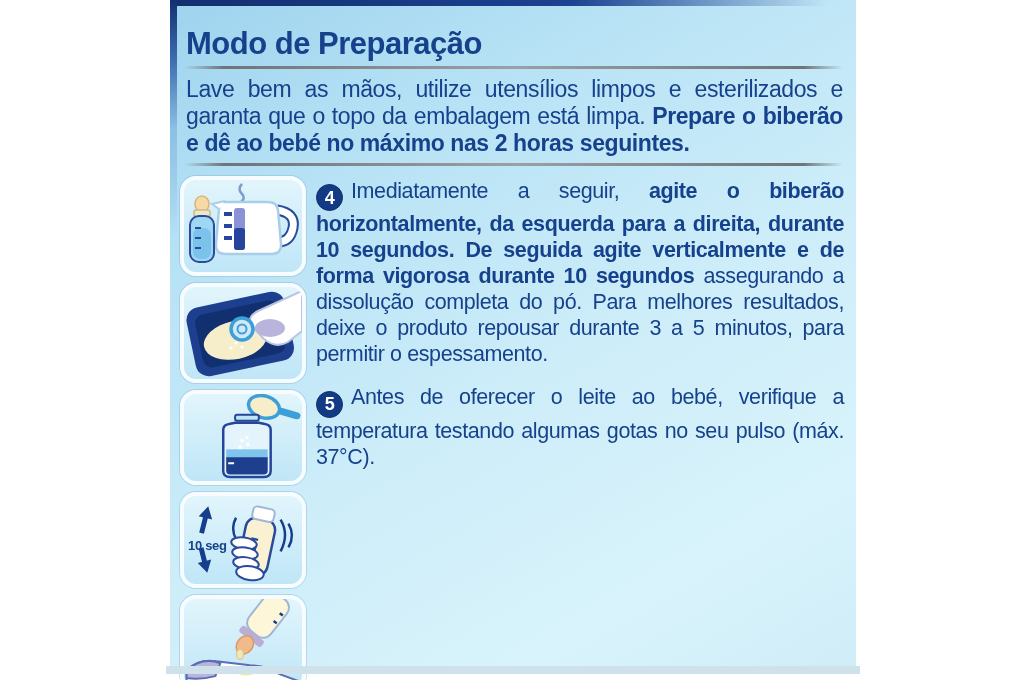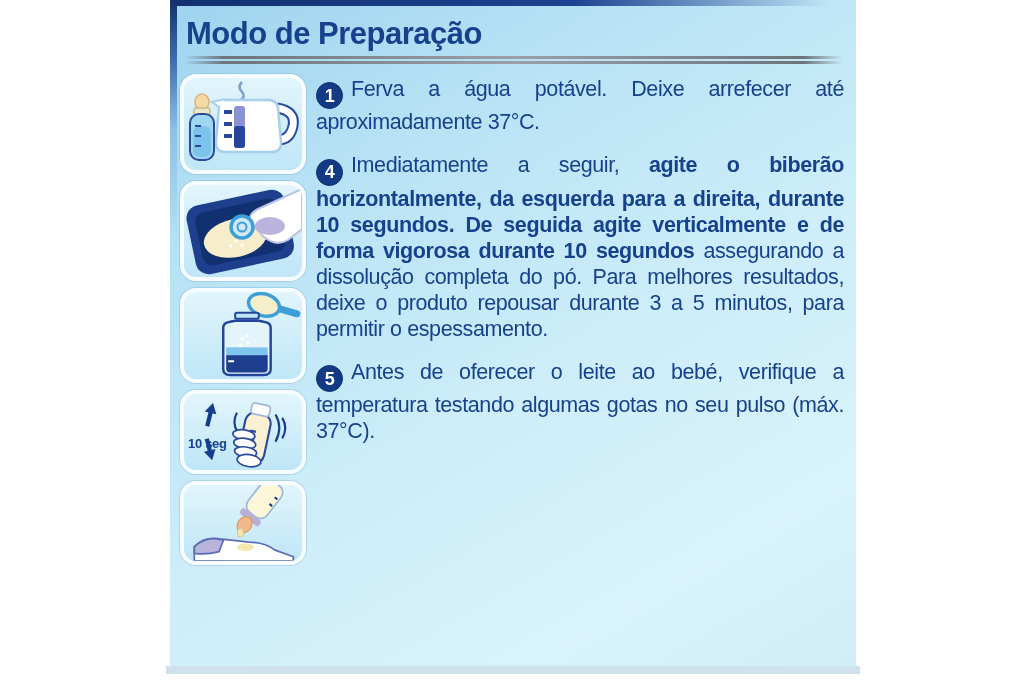--- a/index.html
+++ b/index.html
@@ -8,21 +8,21 @@
     --divider-gray:#7c838a;
   }
   *{margin:0;padding:0;box-sizing:border-box;}
   html,body{width:1024px;height:680px;background:#ffffff;overflow:hidden;
     font-family:"Liberation Sans","DejaVu Sans",sans-serif;}
   .page{position:relative;width:1024px;height:680px;background:#ffffff;}
 
   .panel{
     position:absolute;left:170px;top:0;width:686px;height:666px;
     background:linear-gradient(150deg,#9ed3ee 0%,#b7e2f5 25%,#cdedf9 55%,#d8f3fb 82%,#d0edf8 100%);
-    padding:12px 11px 0 8px;
+    padding:22px 11px 0 8px;
   }
   .edge-top{position:absolute;left:0;top:0;width:672px;height:6px;
     background:linear-gradient(90deg,#132f6e 0%,#1c4391 60%,rgba(28,67,145,0) 98%);}
   .edge-left{position:absolute;left:0;top:0;width:7px;height:430px;
     background:linear-gradient(180deg,#132f6e 0%,#3c6fb0 14%,#8cc0e4 30%,rgba(190,228,246,0) 55%);}
 
   .title{
     color:var(--text-navy);font-size:31px;font-weight:bold;letter-spacing:-0.5px;
     padding:6px 0 3px 8px;line-height:1.05;
   }
@@ -35,21 +35,21 @@
   .intro b{font-weight:bold;}
 
   .content{display:flex;gap:10px;margin-top:10px;}
   .illus-col{width:128px;display:flex;flex-direction:column;gap:7px;padding-left:2px;}
   .illus-box{
     position:relative;width:126px;border:4px solid #f6fcff;border-radius:16px;
     background:linear-gradient(180deg,#e2f5fc 0%,#bfe6f7 100%);
     box-shadow:0 0 0 1px rgba(120,170,205,.35);
     overflow:hidden;flex:0 0 auto;
   }
-  .h100{height:100px}.h95{height:95px}.h96{height:84px}
+  .h100{height:100px}.h95{height:95px}.h96{height:96px}
   .illus-box svg{display:block;width:100%;height:100%;}
   .ten-seg{
     position:absolute;left:4px;top:42px;color:var(--text-navy);
     font-size:13px;font-weight:bold;letter-spacing:-0.3px;
   }
 
   .steps-col{flex:1;padding-top:2px;padding-right:1px;}
   .step{
     color:var(--text-navy);font-size:21.5px;line-height:26px;letter-spacing:-0.4px;
     text-align:justify;margin-bottom:17px;
@@ -68,20 +68,21 @@
 <body>
 
 <div class="page">
   <div class="panel">
     <div class="edge-top"></div>
     <div class="edge-left"></div>
 
     <div class="title">Modo de Preparação</div>
     <div class="divider"></div>
 
+    <p class="intro"><span>Lave bem as mãos, utilize utensílios limpos e esterilizados e garanta que o topo da embalagem está limpa. </span><b>Prepare o biberão e dê ao bebé no máximo nas 2 horas seguintes.</b></p>
     <div class="divider"></div>
 
     <div class="content">
 
       <div class="illus-col">
 
         <div class="illus-box h100">
           <svg viewBox="0 0 118 92">
             <path d="M58 4 q-5 5 0 10 q4 4 -1 8" stroke="#4a6db3" fill="none" stroke-width="2.5" opacity="0.65"></path>
             <path d="M93 30 Q112 33 109 48 Q106 63 92 62" fill="none" stroke="#2a4a9b" stroke-width="11"></path>
@@ -185,21 +186,20 @@
             <path d="M2 72 Q14 60 32 63 L66 67 Q84 67 96 76 L118 84 L118 89 L2 89 Z" fill="#ffffff" stroke="#5b6db3" stroke-width="2"></path>
             <path d="M2 72 Q18 58 36 65 L31 78 Q16 82 2 80 Z" fill="#b9b4dc" stroke="#5b6db3" stroke-width="2"></path>
             <ellipse cx="62" cy="73" rx="10" ry="4.5" fill="#f3e7b2"></ellipse>
           </svg>
         </div>
 
       </div>
 
       <div class="steps-col">
 
-        <p class="step"><span class="badge">1</span><span>Ferva a água potável. Deixe arrefecer até aproximadamente 37°C.</span></p>
 
 
 
         <p class="step"><span class="badge">4</span><span>Imediatamente a seguir, </span><span class="bold">agite o biberão horizontalmente, da esquerda para a direita, durante 10 segundos. De seguida agite verticalmente e de forma vigorosa durante 10 segundos</span><span> assegurando a dissolução completa do pó. Para melhores resultados, deixe o produto repousar durante 3 a 5 minutos, para permitir o espessamento.</span></p>
 
         <p class="step"><span class="badge">5</span><span>Antes de oferecer o leite ao bebé, verifique a temperatura testando algumas gotas no seu pulso (máx. 37°C).</span></p>
 
       </div>
     </div>
   </div>

